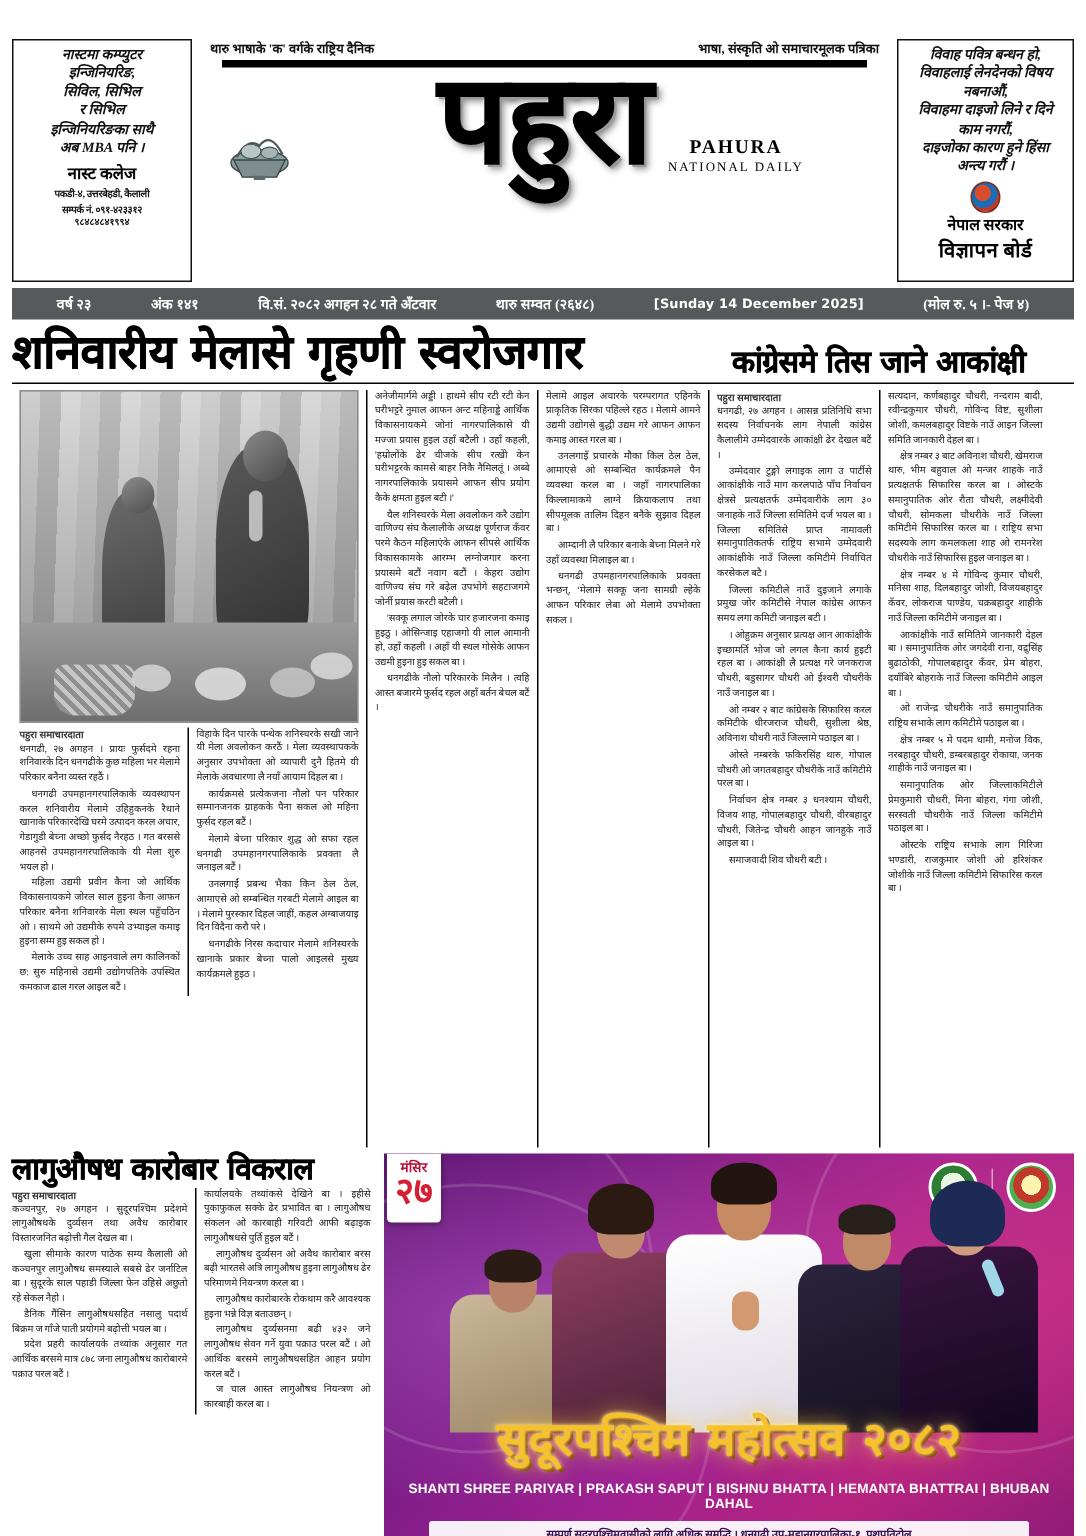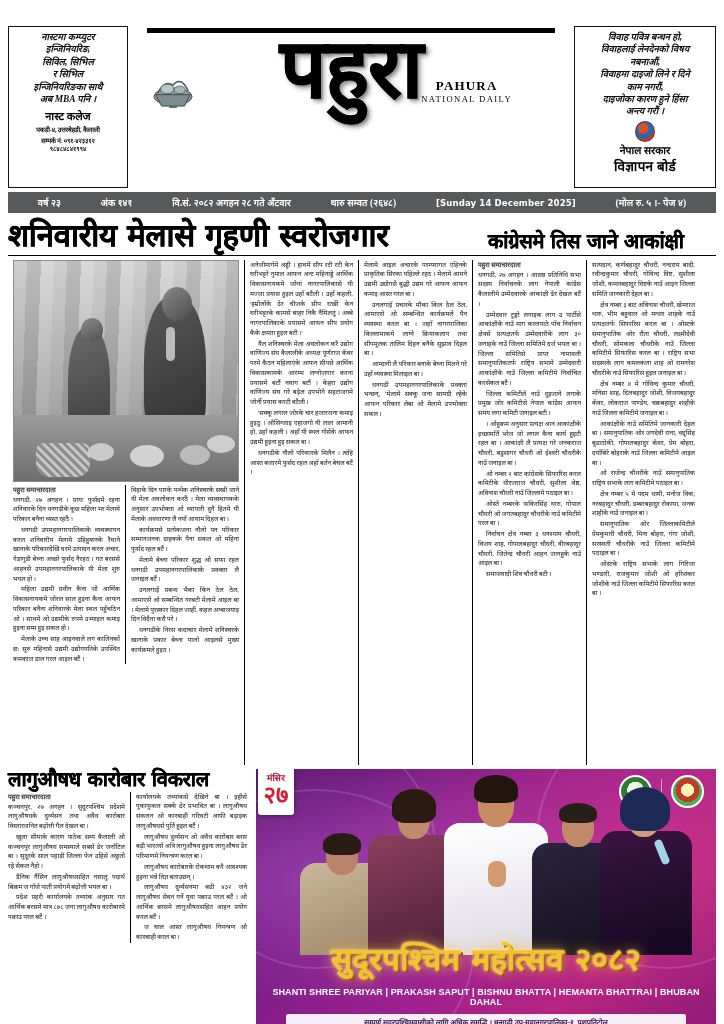--- a/index.html
+++ b/index.html
@@ -12,21 +12,21 @@
   .page { position: relative; width: 724px; height: 1024px; background:#fff; }
 
   
   .masthead { display: flex; align-items: stretch; padding: 26px 8px 2px 8px; height: 190px; }
   .ad-box {
     border: 1.5px solid #111; width: 120px; padding: 4px 3px;
     display: flex; flex-direction: column; align-items: center; justify-content: flex-start;
     text-align: center; line-height: 1.32;
   }
   .ad-box.left { margin-right: 6px; }
-  .ad-box.right { margin-left: 6px; width: 142px; }
+  .ad-box.right { margin-left: 6px; width: 118px; }
   .ad-l1 { font-size: 9.4px; font-weight: 700; font-style: italic; color:#111; }
   .ad-l2 { font-size: 11px; font-weight: 800; color:#000; margin-top: 4px; }
   .ad-l3 { font-size: 6.6px; font-weight: 700; color:#111; margin-top:2px; letter-spacing:-.2px;}
   .ad-l4 { font-size: 6.4px; font-weight: 700; color:#111; }
   .gov-emblem {
     width: 20px; height: 21px; margin: 3px auto 2px auto; border-radius: 50%;
     background: radial-gradient(circle at 40% 35%, #d84e2a 0 32%, #1d6bb5 33% 60%, #c0392b 61% 100%);
     border: 1px solid #7b2d17;
   }
   .ad-gov-1 { font-size: 10.5px; font-weight: 800; }
@@ -169,20 +169,24 @@
       <div class="ad-l1">र सिभिल</div>
       <div class="ad-l1">इन्जिनियरिङका साथै</div>
       <div class="ad-l1">अब MBA पनि ।</div>
       <div class="ad-l2">नास्ट कलेज</div>
       <div class="ad-l3">पकडी-४, उत्तरबेहडी, कैलाली</div>
       <div class="ad-l3">सम्पर्क नं. ०९१-४२३३१२</div>
       <div class="ad-l4">९८४८४८४१९९४</div>
     </div>
 
     <div class="mast-center">
+      <div class="mast-taglines">
+        <span>थारु भाषाके 'क' वर्गके राष्ट्रिय दैनिक</span>
+        <span>भाषा, संस्कृति ओ समाचारमूलक पत्रिका</span>
+      </div>
       <div class="mast-rule"></div>
       <div class="mast-title-wrap">
         <div class="mast-title">पहुरा</div>
         <svg class="basket-icon" viewBox="0 0 60 42">
           <ellipse cx="30" cy="30" rx="20" ry="9" fill="#8d9d9d" stroke="#3a4a4a" stroke-width="1"></ellipse>
           <path d="M12 28 L18 40 L42 40 L48 28 Z" fill="#7e8e8e" stroke="#364646" stroke-width="1"></path>
           <path d="M14 26 Q22 12 30 18 Q38 8 46 24" fill="none" stroke="#4a5a5a" stroke-width="1.6"></path>
           <ellipse cx="24" cy="22" rx="7" ry="5" fill="#b9c6c6" stroke="#465656" stroke-width=".8"></ellipse>
           <ellipse cx="37" cy="23" rx="6" ry="4" fill="#a8b5b5" stroke="#465656" stroke-width=".8"></ellipse>
           <rect x="26" y="39" width="8" height="3" fill="#5c6c6c"></rect>

